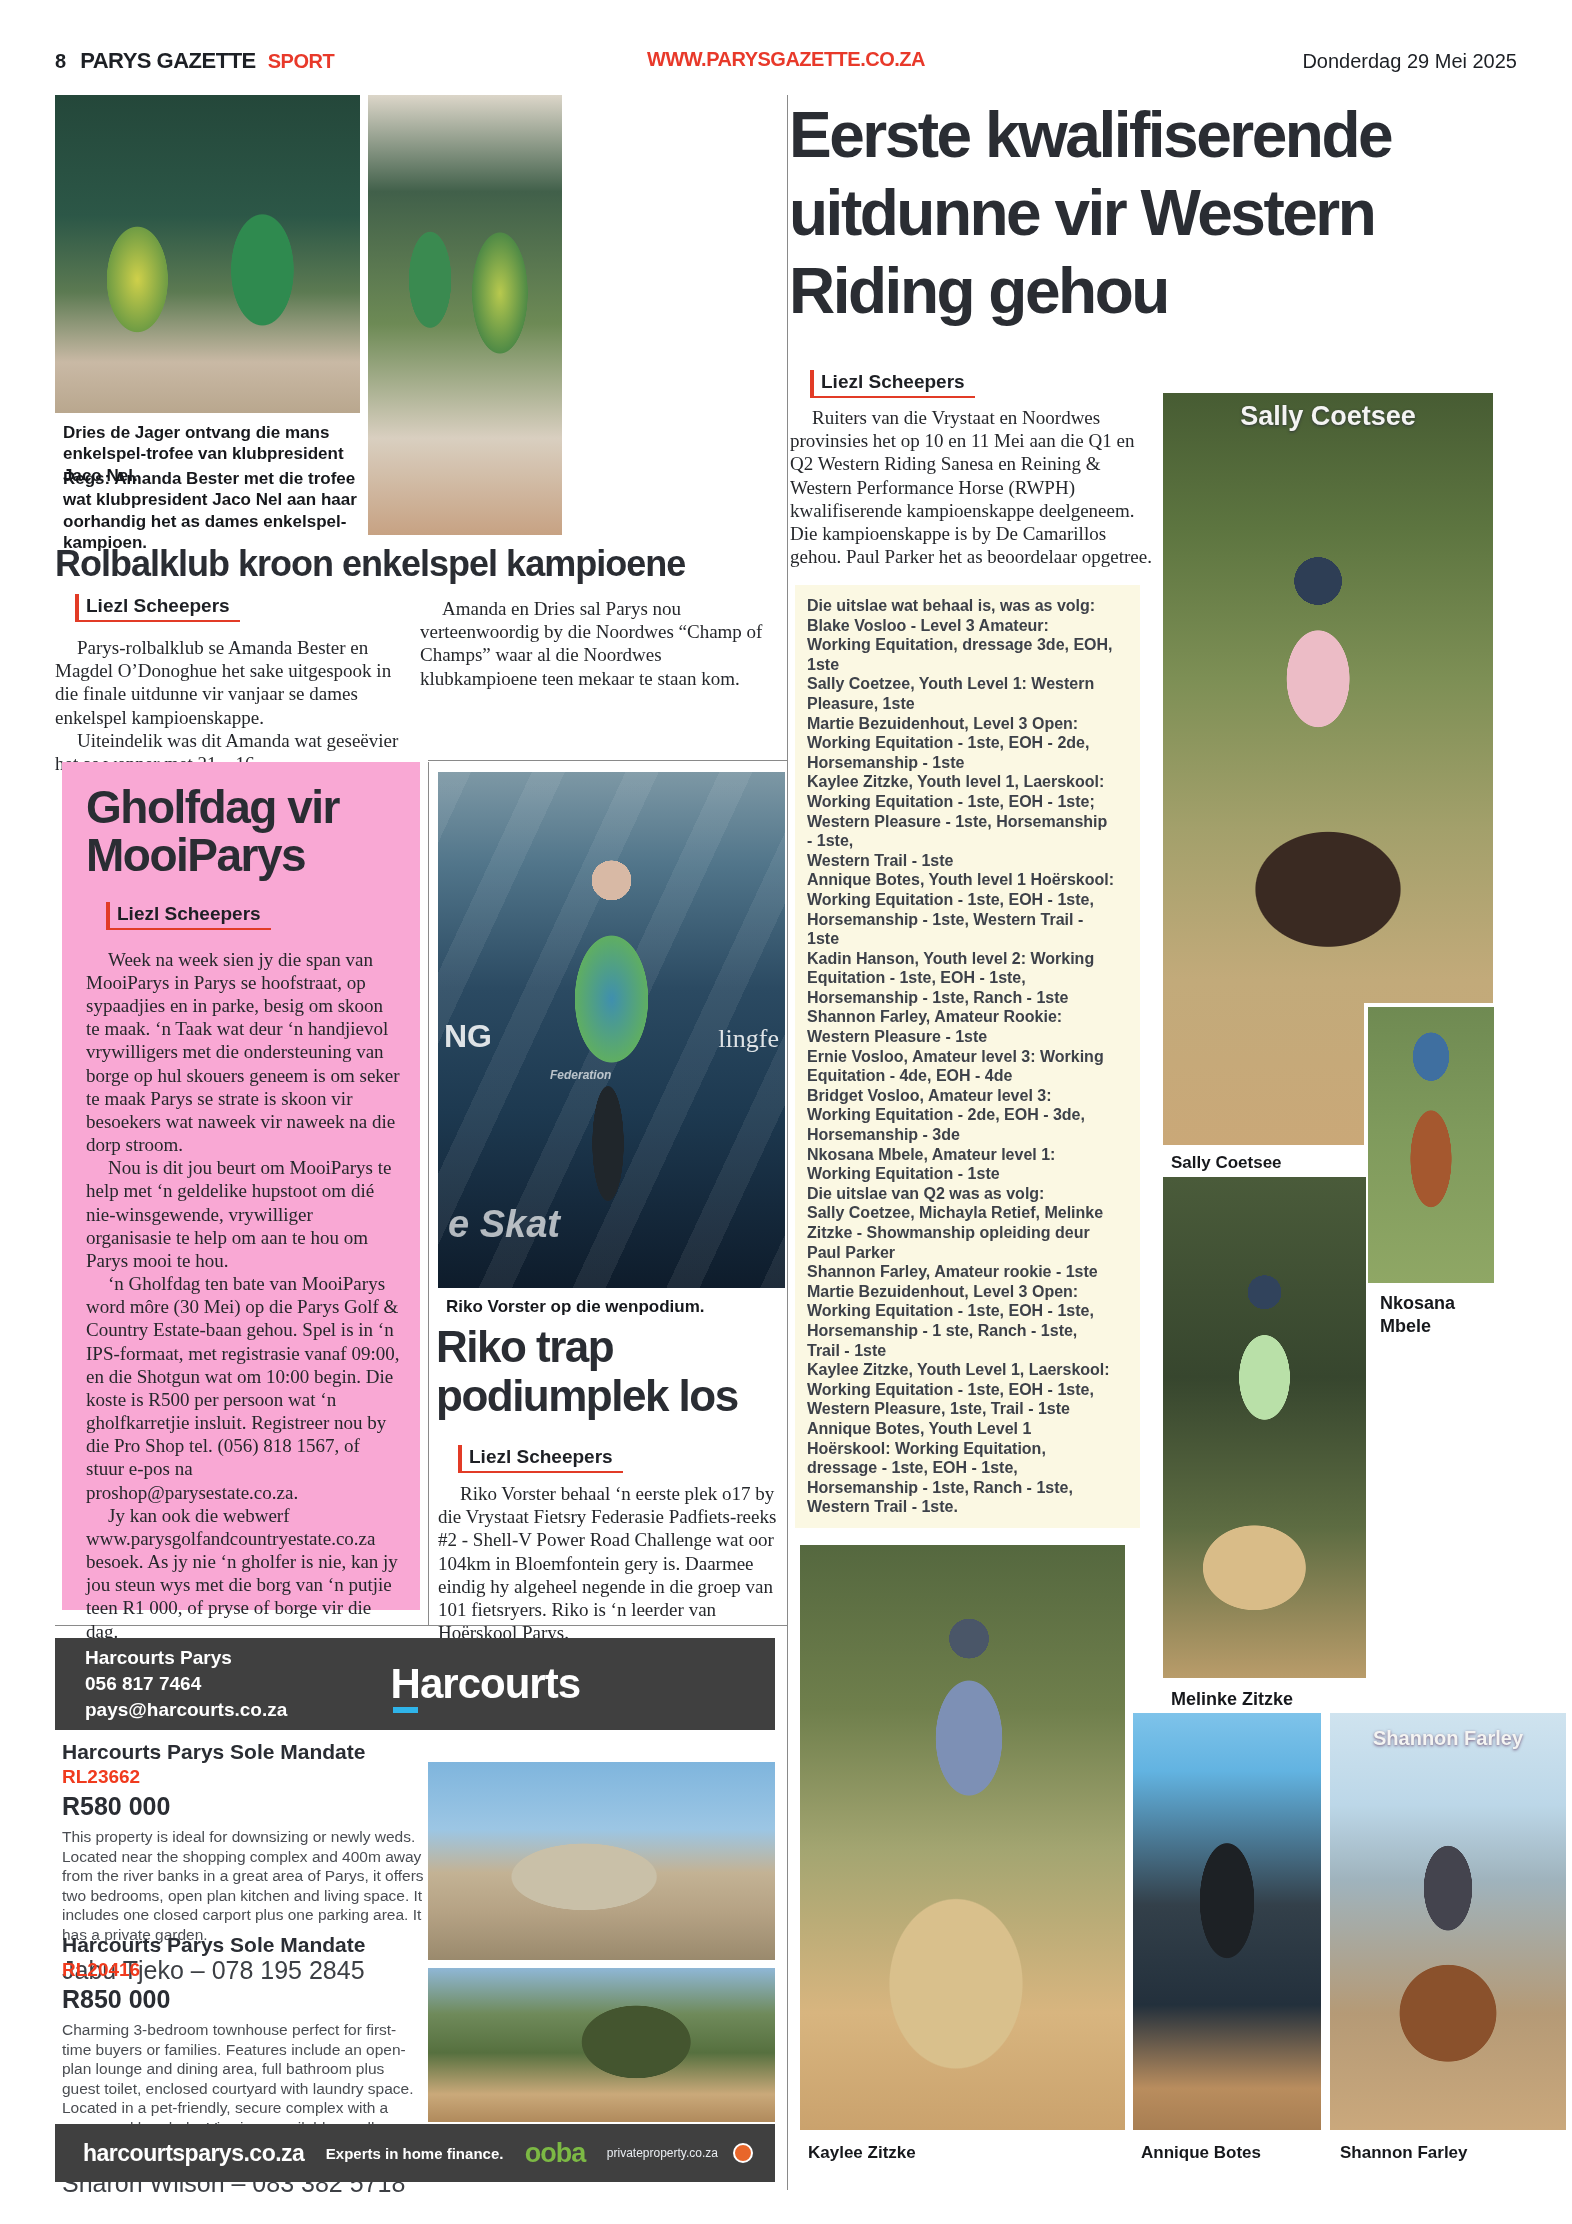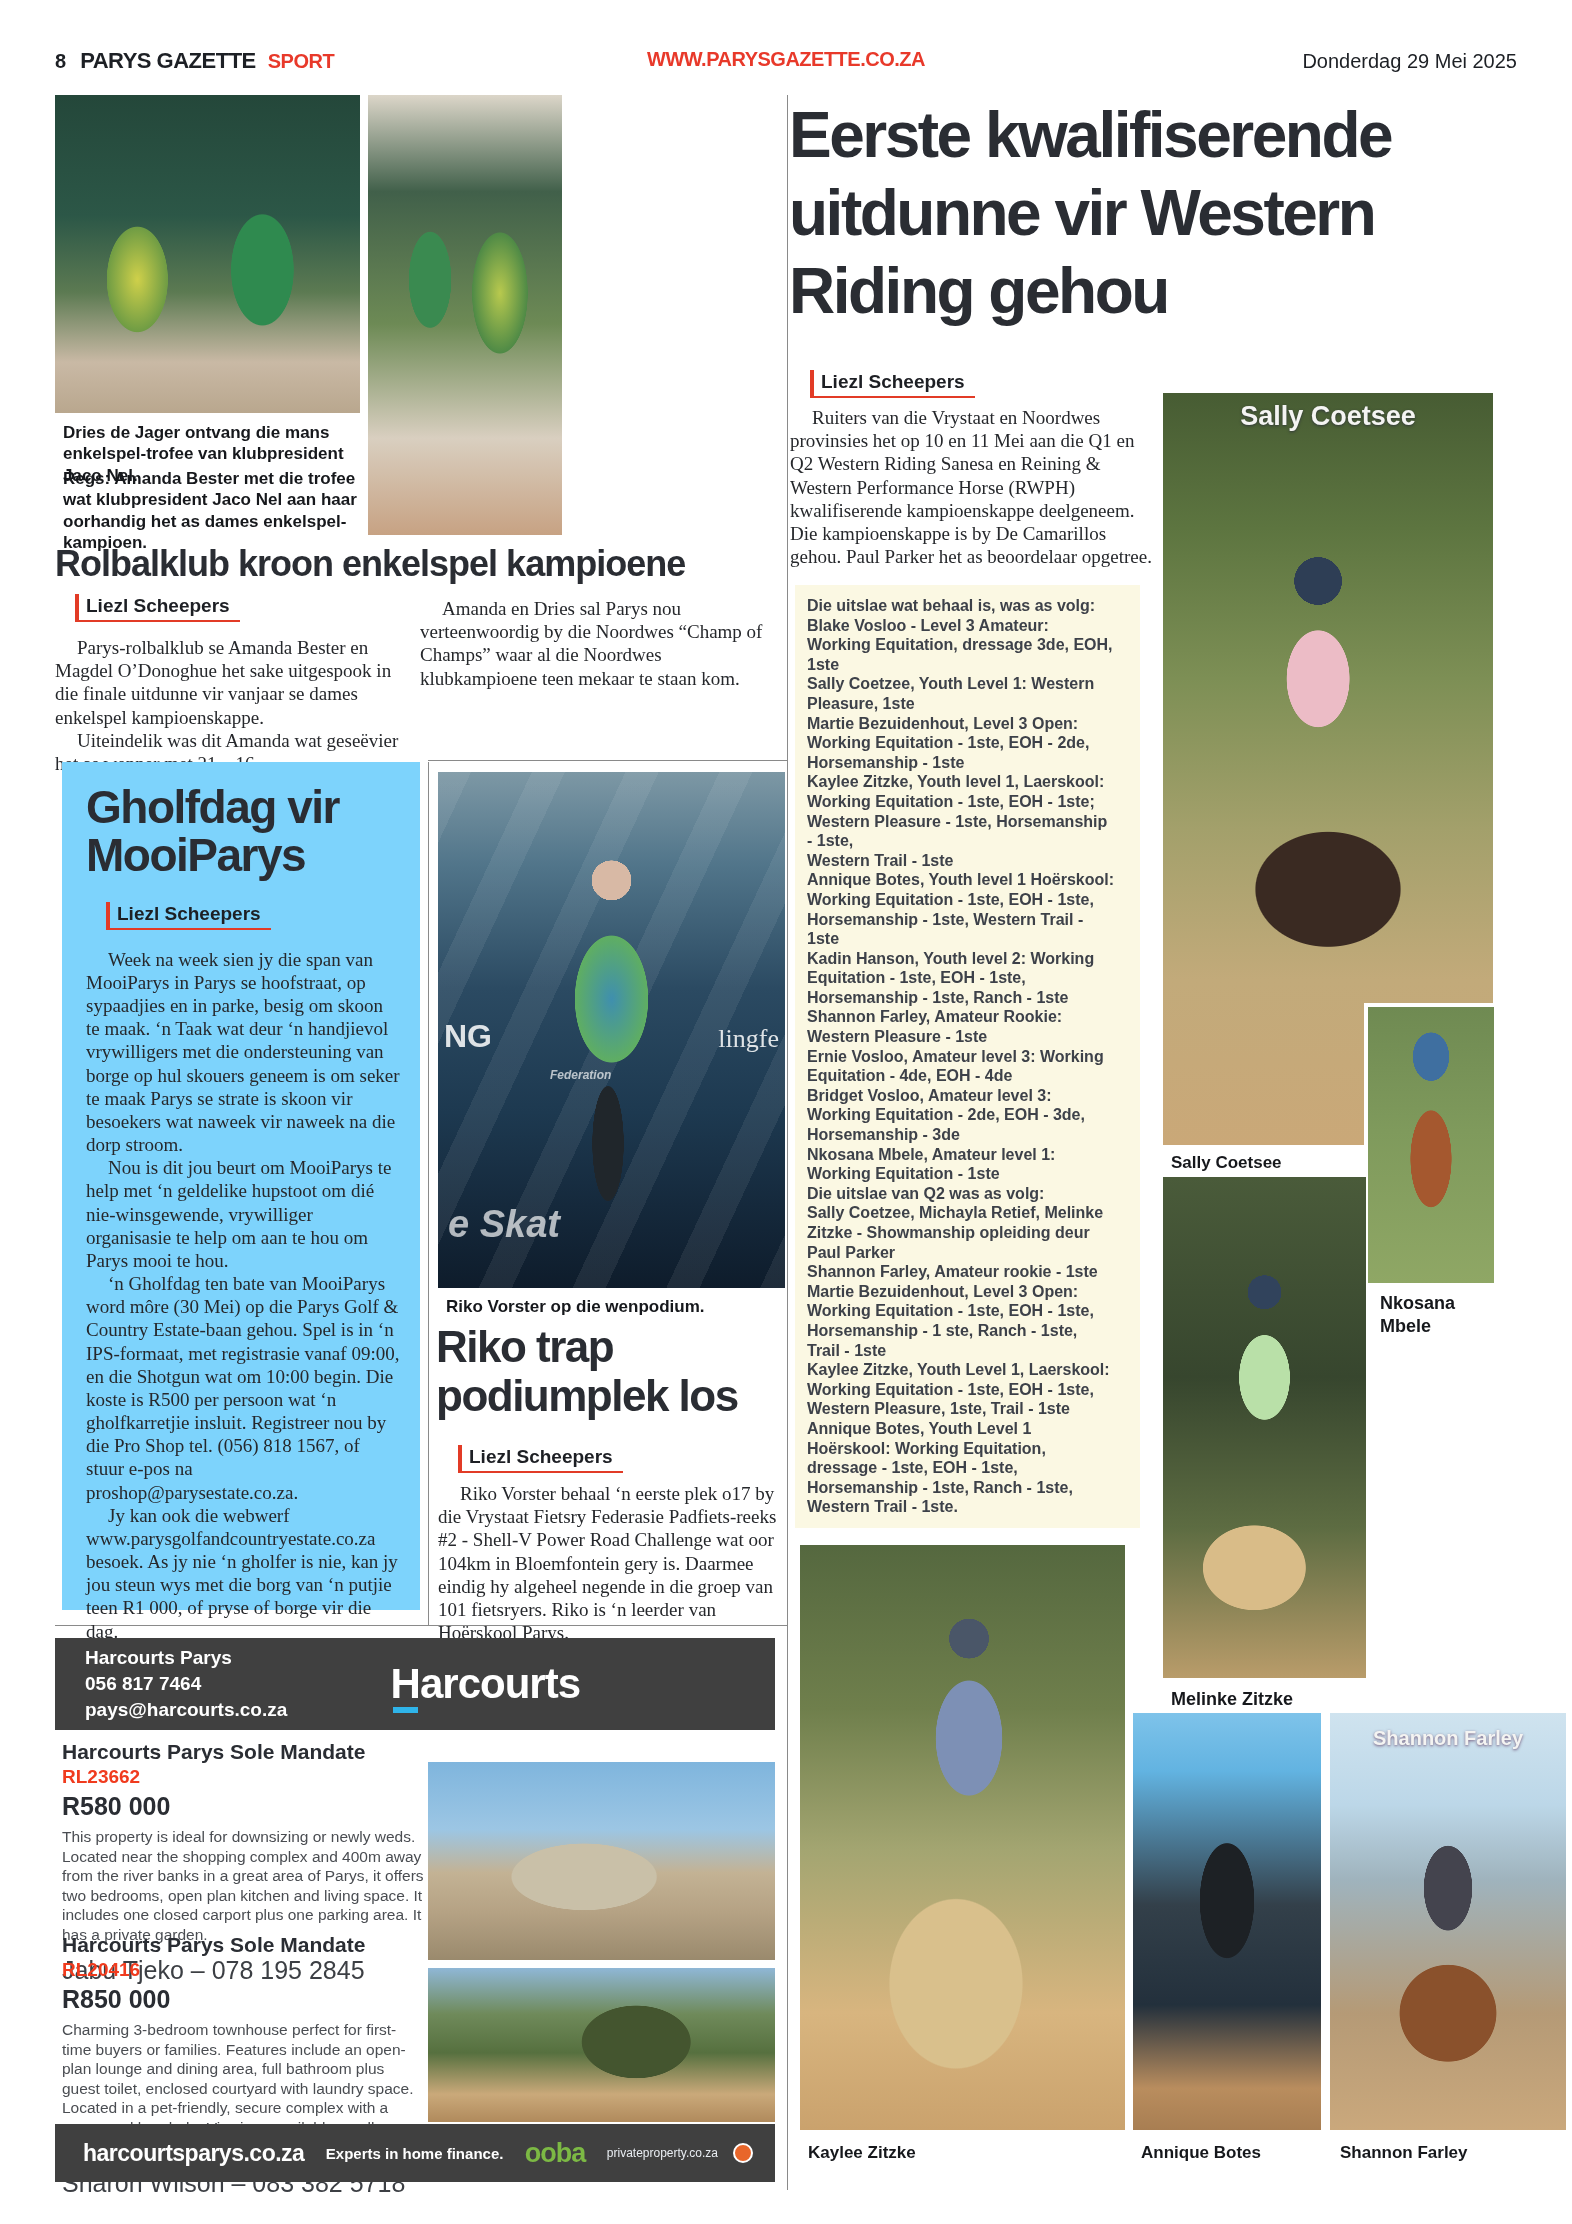--- a/index.html
+++ b/index.html
@@ -19,21 +19,21 @@
   .byline{display:inline-block;font-weight:bold;font-size:19px;color:#1d1f24;
           border-left:4px solid #e23b26;border-bottom:2px solid #e23b26;padding:1px 10px 3px 7px;margin-left:20px;}
   .serif{font-family:"Liberation Serif",serif;font-size:19px;line-height:1.22;color:#26282c;}
   .serif p{margin:0;text-indent:22px;}
   .capt{font-weight:bold;font-size:17px;line-height:1.25;color:#16181c;margin-left:8px;}
   .photo{background-size:cover;}
   .rule{background:#8a8a8a;}
   
   #results{background:#fbf8e3;padding:11px 12px;font-weight:bold;font-size:16px;line-height:19.6px;color:#3d4149;}
   
-  #grayBox{background:#7dd3fc;padding:22px 20px 0 24px;box-sizing:border-box;}
+  #grayBox{background:#f9a8d4;padding:22px 20px 0 24px;box-sizing:border-box;}
   #grayBox .h{font-weight:bold;font-size:46px;line-height:1.04;letter-spacing:-1.5px;color:#2a2d33;}
   #grayBox .serif{margin-top:18px;}
   
   .ph-dries{background:
     radial-gradient(ellipse 55px 95px at 27% 58%, #cfd04a 0%, #6f9c44 55%, transparent 56%),
     radial-gradient(ellipse 62px 110px at 68% 55%, #2f8a4f 0%, #2f8a4f 50%, transparent 51%),
     linear-gradient(180deg,#24473a 0%,#2c5747 38%,#5c7a52 62%,#c9b9a5 84%,#b9a78e 100%);}
   .ph-amanda{background:
     radial-gradient(ellipse 42px 95px at 32% 42%, #3a8a50 0%, #3a8a50 50%, transparent 51%),
     radial-gradient(ellipse 46px 100px at 68% 45%, #b8c94e 0%, #4f8a46 60%, transparent 61%),

